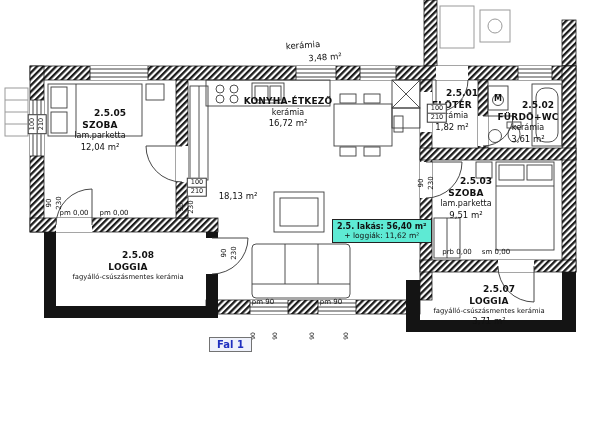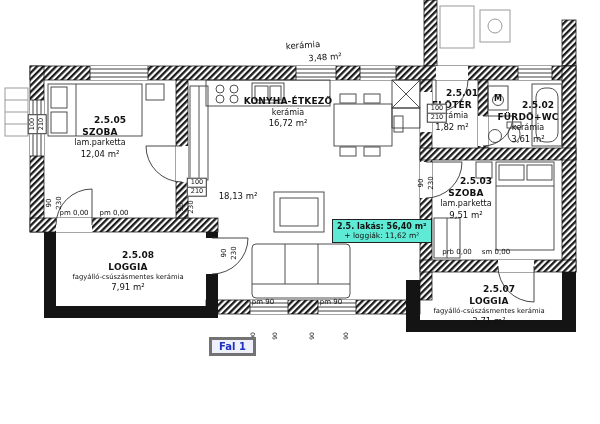--- a/index.html
+++ b/index.html
@@ -28,21 +28,21 @@
           transform:translate(-50%,-50%);}
   .dimbox.rot90{transform:translate(-50%,-50%) rotate(-90deg);}
   .dimbox div{padding:0 3px;}
   .dimbox div + div{border-top:1px solid #333;}
 
   .summary{position:absolute;left:332px;top:219px;border:1px solid #222;
            background:#5eead4;padding:2px 4px;text-align:center;white-space:nowrap;}
   .summary .l1{font-size:8px;font-weight:bold;}
   .summary .l2{font-size:7.5px;}
 
-  .fal{position:absolute;left:209px;top:337px;border:3px solid #737373;
+  .fal{position:absolute;left:209px;top:337px;border:1px solid #737373;
        color:#1f2fbf;background:#eef1fb;font-size:10px;font-weight:bold;
        padding:1px 7px;}
 </style>
 </head>
 <body>
 
 <div class="stage">
 
 <svg width="600" height="424" viewBox="0 0 600 424">
   <defs>
@@ -231,21 +231,21 @@
       <ellipse cx="514" cy="134" rx="6" ry="8"></ellipse>
       <rect x="507" y="122" width="14" height="6"></rect>
       <circle cx="495" cy="136" r="6.5"></circle>
     </g>
   </g>
 </svg>
 
   <div class="dim tilt" style="left:303px;top:45px">kerámia</div>
   <div class="dim tilt" style="left:325px;top:57px">3,48 m²</div>
 
-  <div class="roomlbl" style="left:100px;top:115px">
+  <div class="roomlbl" style="left:100px;top:108px">
     <div class="room-id">2.5.05</div>
     <div class="room-name">SZOBA</div>
     <div class="room-mat">lam.parketta</div>
     <div class="room-area">12,04 m²</div>
   </div>
 
   <div class="roomlbl" style="left:288px;top:96px">
     <div class="room-name">KONYHA-ÉTKEZŐ</div>
     <div class="room-mat">kerámia</div>
     <div class="room-area">16,72 m²</div>
@@ -271,21 +271,20 @@
     <div class="room-id">2.5.03</div>
     <div class="room-name">SZOBA</div>
     <div class="room-mat">lam.parketta</div>
     <div class="room-area">9,51 m²</div>
   </div>
 
   <div class="roomlbl" style="left:128px;top:250px">
     <div class="room-id">2.5.08</div>
     <div class="room-name">LOGGIA</div>
     <div class="room-mat small">fagyálló-csúszásmentes kerámia</div>
-    <div class="room-area">7,91 m²</div>
   </div>
 
   <div class="roomlbl" style="left:489px;top:284px">
     <div class="room-id">2.5.07</div>
     <div class="room-name">LOGGIA</div>
     <div class="room-mat small">fagyálló-csúszásmentes kerámia</div>
     <div class="room-area">3,71 m²</div>
   </div>
 
   <div class="summary">

